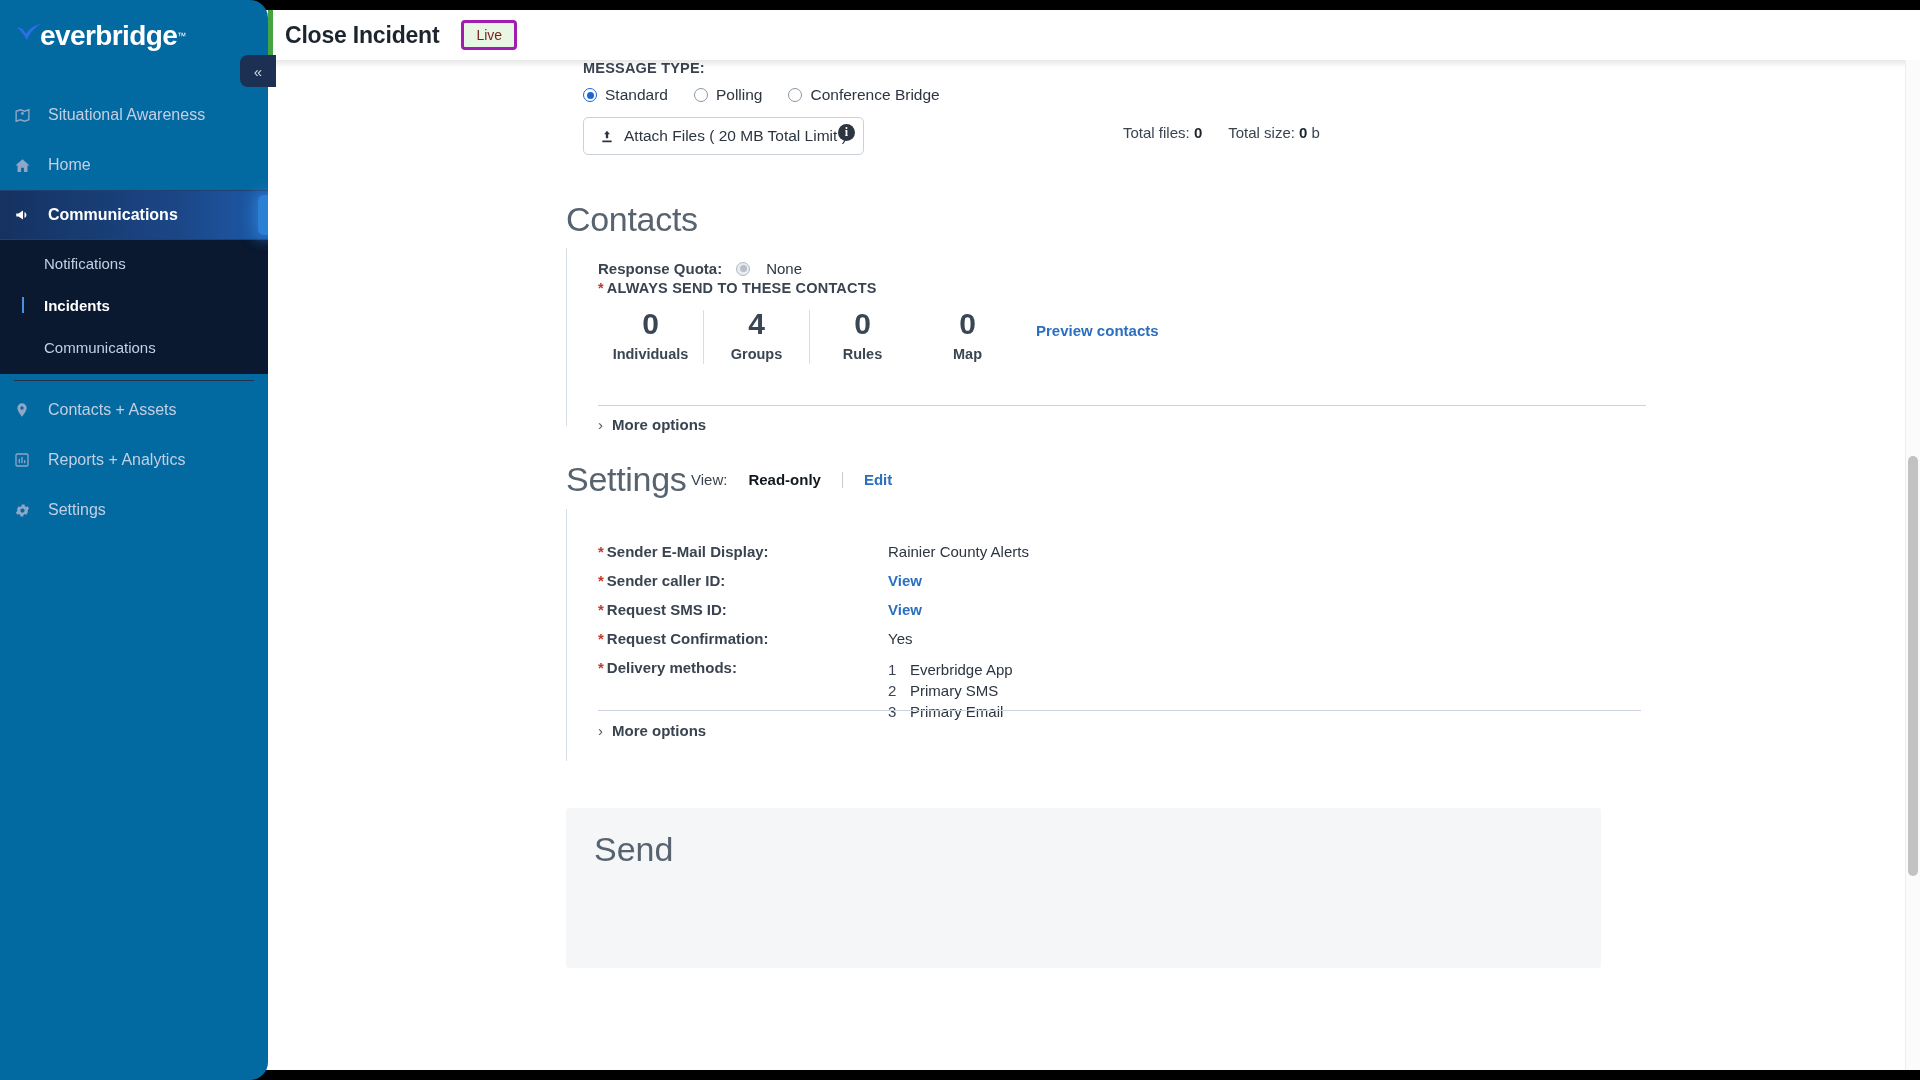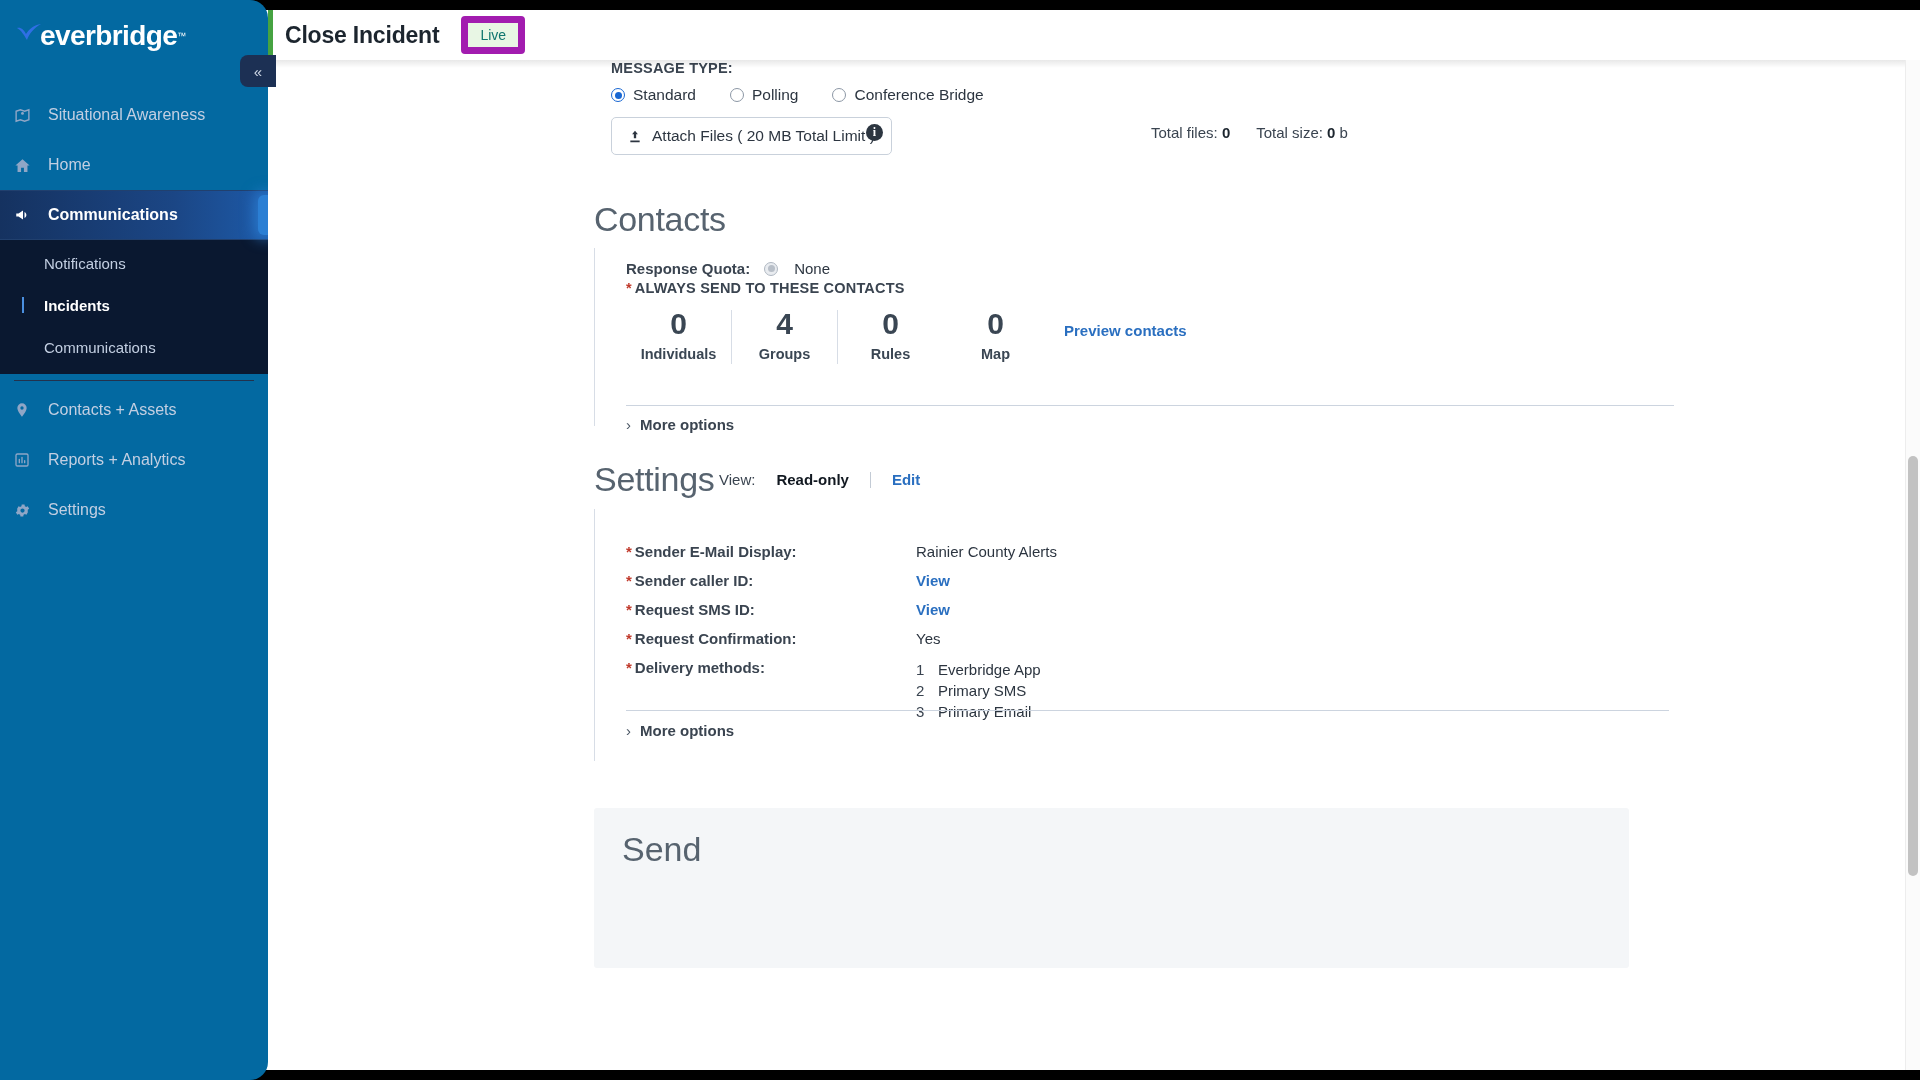--- a/index.html
+++ b/index.html
@@ -76,44 +76,44 @@
   
   .header {
     position:absolute; left:273px; top:10px; right:0; height:50px;
     background:#ffffff;
     display:flex; align-items:center;
     padding-left:12px;
     z-index:3;
   }
   .header-title { font-size:23px; font-weight:700; color:#1c252e; letter-spacing:-0.2px; }
   .live-badge {
-    margin-left:22px; background:#e8f6e4; border:7px solid #a21caf;
-    color:#0f766e; font-size:14px; padding:4px 12px; border-radius:4px;
+    margin-left:22px; background:#e8f6e4; border:3px solid #a21caf;
+    color:#7f1d1d; font-size:14px; padding:4px 12px; border-radius:4px;
   }
   .header-shadow {
     position:absolute; left:273px; top:60px; right:0; height:8px;
     background: linear-gradient(180deg, rgba(0,0,0,.09), rgba(0,0,0,0));
     z-index:3; pointer-events:none;
   }
 
   
   .content {
     position:absolute; left:268px; top:60px; right:0; bottom:10px;
-    background:#ffffff; overflow:hidden;padding-left:28px;
+    background:#ffffff; overflow:hidden;
   }
   .inner { position:relative; width:1652px; padding-left:0; }
 
   .section-accent { position:absolute; width:1px; background:#d7dde6; }
 
   
   .msg-type-label {
     position:absolute; left:315px; top:0px;
     font-size:14.5px; font-weight:700; color:#3a4450; letter-spacing:.2px;
   }
-  .radio-row { position:absolute; left:315px; top:26px; display:flex; align-items:flex-end; gap:8px; }
+  .radio-row { position:absolute; left:315px; top:26px; display:flex; align-items:flex-end; gap:0; }
   .radio-opt { display:flex; align-items:center; margin-right:26px; font-size:15.5px; color:#2c3540; cursor:pointer; }
   .radio {
     width:14px; height:14px; border-radius:50%; border:1.6px solid #8c97a5;
     margin-right:8px; position:relative; background:#fff; flex:0 0 auto;
   }
   .radio.checked { border-color:#1967d2; }
   .radio.checked::after{
     content:""; position:absolute; left:2.5px; top:2.5px; width:7px; height:7px;
     border-radius:50%; background:#1967d2;
   }

